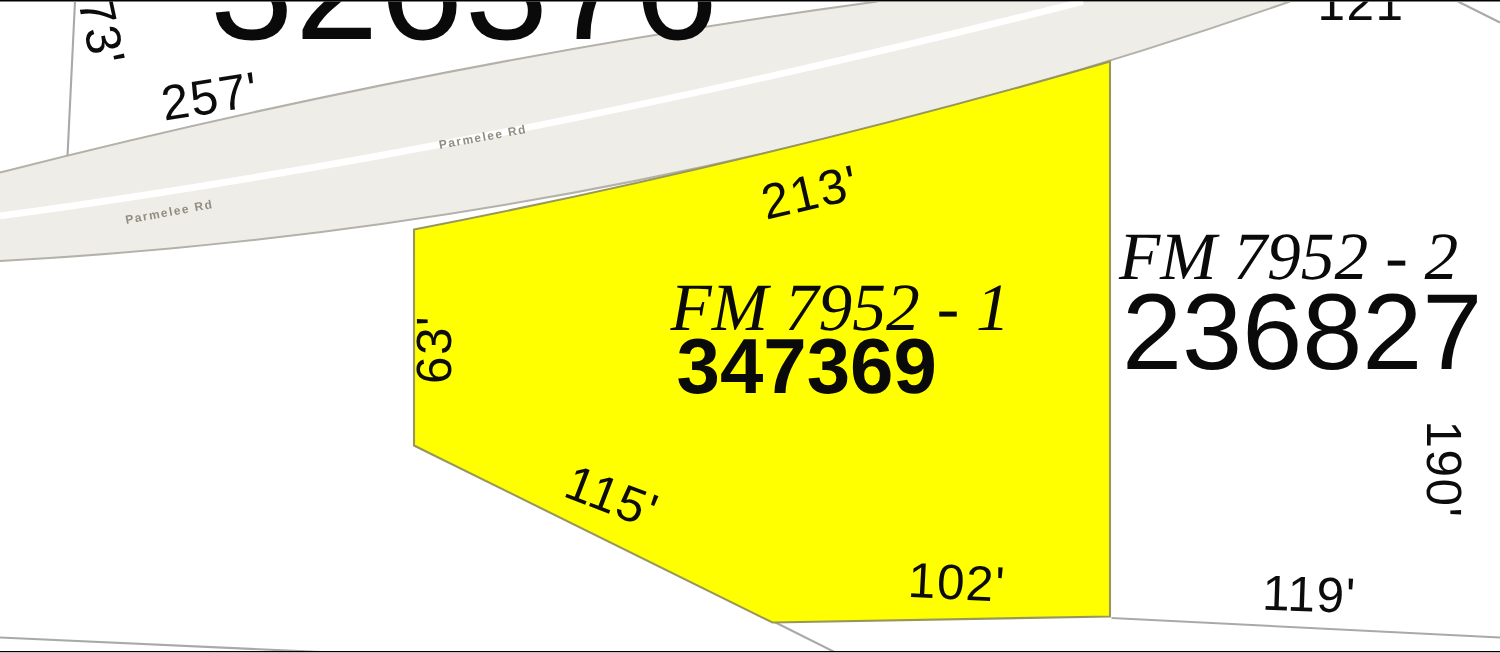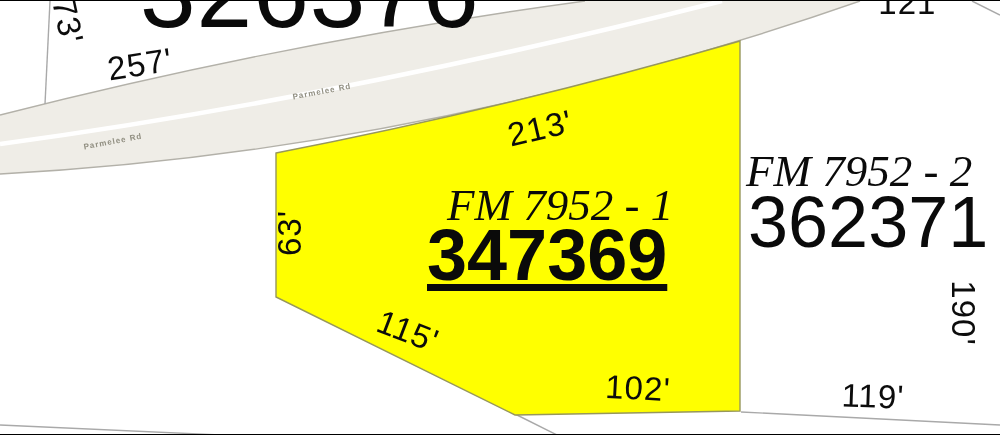--- a/index.html
+++ b/index.html
@@ -12,21 +12,21 @@
   #map-svg{position:absolute;left:0;top:0;}
   .label{position:absolute;transform:translate(-50%,-50%);white-space:nowrap;
     color:#0c0c0c;line-height:1;}
   .dim-label{font-size:33px;letter-spacing:1px;}
   .road-label{font-size:8px;font-weight:bold;color:#908e80;letter-spacing:1px;}
   .parcel-id{position:absolute;color:#0a0a0a;line-height:1;white-space:nowrap;}
   .fm-label{position:absolute;color:#0a0a0a;line-height:1;white-space:nowrap;
     font-family:"Liberation Serif",serif;font-style:italic;font-size:45px;}
   #parcel-id-0{left:140px;top:-59px;font-size:100px;letter-spacing:1px;}
   #fm-label-1{left:447px;top:182px;}
-  #parcel-id-1{left:427px;top:218px;font-size:72px;font-weight:bold;letter-spacing:0px;text-decoration:underline;}
+  #parcel-id-1{left:451px;top:218px;font-size:52px;font-weight:bold;letter-spacing:0px;}
   #fm-label-2{left:746px;top:148px;}
   #parcel-id-2{left:748px;top:185px;font-size:72px;letter-spacing:0px;}
 </style>
 </head>
 <body>
 
 <div id="stage">
 
   <svg id="map-svg" width="1000" height="435" viewBox="0 0 1000 435">
 
@@ -45,21 +45,21 @@
 
     <path d="M 276,152 Q 508,107 740,40 L 740,410 L 515,414 L 276,296 Z" stroke="#97975c" stroke-width="1.4" fill="#ffff00"></path>
   </svg>
 
   <div id="parcel-id-0" class="parcel-id">326376</div>
 
   <div id="fm-label-1" class="fm-label">FM 7952 - 1</div>
   <div id="parcel-id-1" class="parcel-id">347369</div>
 
   <div id="fm-label-2" class="fm-label">FM 7952 - 2</div>
-  <div id="parcel-id-2" class="parcel-id">362371</div>
+  <div id="parcel-id-2" class="parcel-id">236827</div>
 
   <div id="labels">
       <div class="label dim-label" style="left: 68px; top: 20px; transform: translate(-50%, -50%) rotate(78deg);">73'</div>
       <div class="label dim-label" style="left: 140px; top: 63px; transform: translate(-50%, -50%) rotate(-9deg);">257'</div>
       <div class="label dim-label" style="left: 540px; top: 127px; transform: translate(-50%, -50%) rotate(-13deg);">213'</div>
       <div class="label dim-label" style="left: 289px; top: 232px; transform: translate(-50%, -50%) rotate(-90deg);">63'</div>
       <div class="label dim-label" style="left: 408px; top: 330px; transform: translate(-50%, -50%) rotate(21deg);">115'</div>
       <div class="label dim-label" style="left: 638px; top: 387px; transform: translate(-50%, -50%) rotate(3deg);">102'</div>
       <div class="label dim-label" style="left: 911px; top: 1px; transform: translate(-50%, -50%) rotate(0deg);">121'</div>
       <div class="label dim-label" style="left: 963px; top: 312px; transform: translate(-50%, -50%) rotate(90deg);">190'</div>

